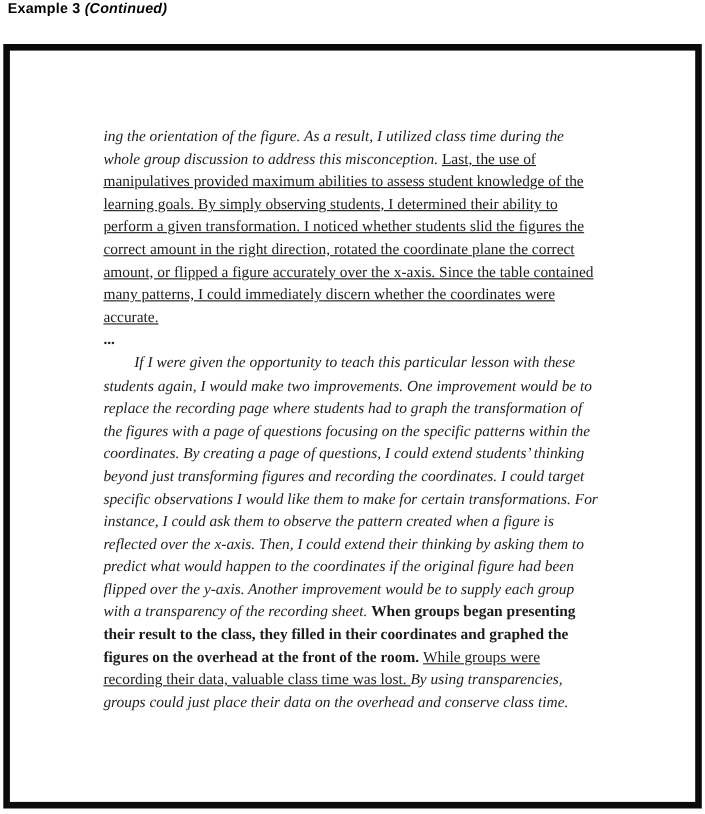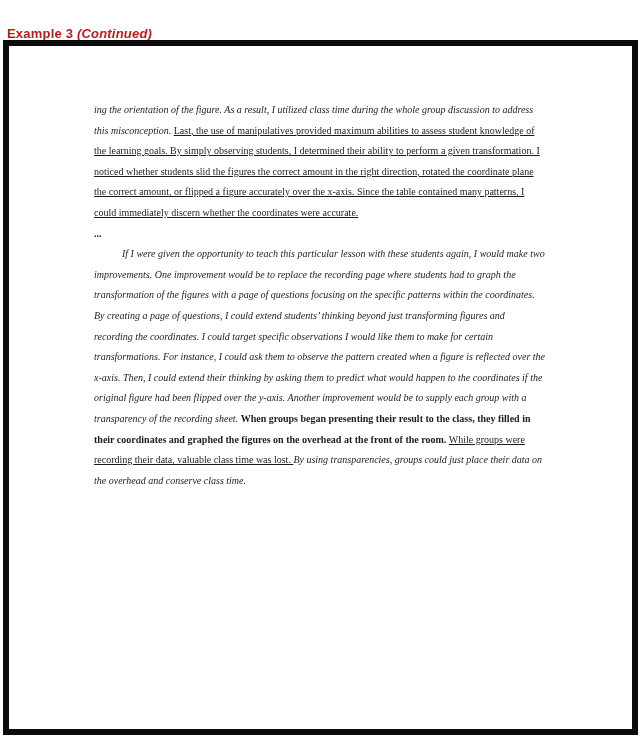--- a/index.html
+++ b/index.html
@@ -10,44 +10,44 @@
     width: 641px;
     height: 740px;
     background: #ffffff;
     position: relative;
     font-family: "Liberation Sans", sans-serif;
     overflow: hidden;
   }
   .header {
     position: absolute;
     left: 7px;
-    top: 26px;
+    top: 0;
     font-size: 13px;
     font-weight: bold;
-    color: #b91c1c;
+    color: #000000;
     letter-spacing: 0.2px;
   }
   .h-continued {
     font-style: italic;
   }
   .frame {
     position: absolute;
     left: 3px;
     top: 40px;
     width: 635px;
     height: 695px;
     box-sizing: border-box;
     border: 6px solid #0b0b0b;
     background: #ffffff;
   }
   .page-text {
-    margin: 54px 0 0 85px;
+    margin: 69px 0 0 85px;
     width: 452px;
     font-family: "Liberation Serif", serif;
-    font-size: 10px;
+    font-size: 14px;
     line-height: 20.6px;
     color: #1c1c1c;
   }
   p.para {
     margin: 0;
     padding: 0;
   }
   p.para.indent {
     text-indent: 28px;
   }

